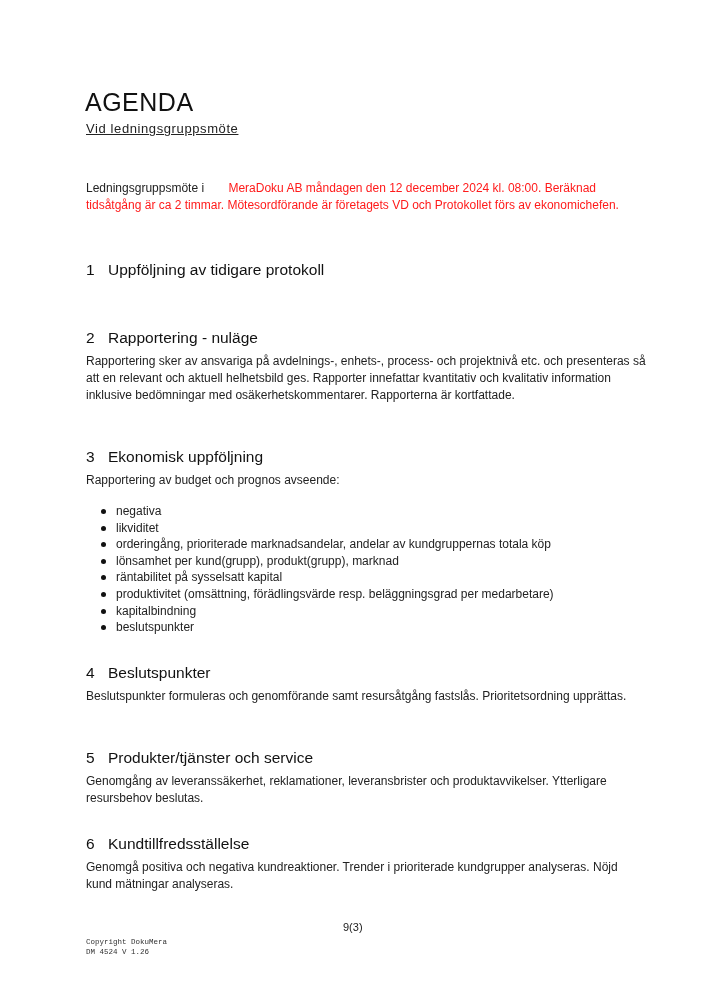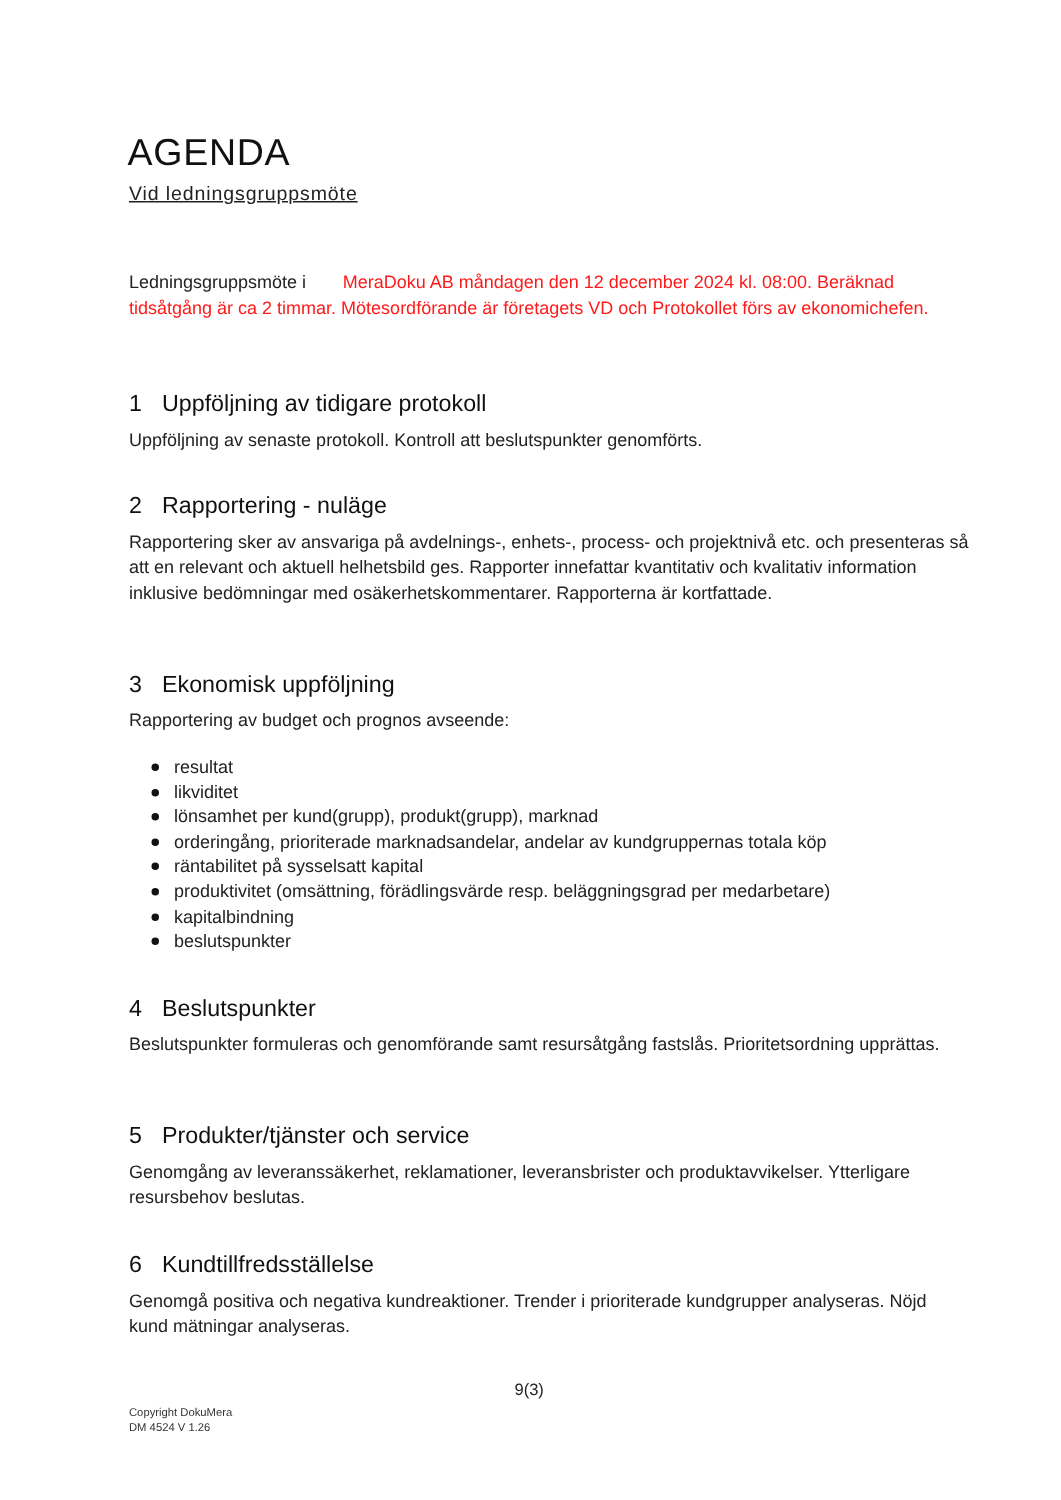--- a/index.html
+++ b/index.html
@@ -100,61 +100,61 @@
       font-size: 11px;
       color: #222;
     }
     .footer {
       position: absolute;
       left: 86px;
       top: 937px;
       font-size: 7.5px;
       line-height: 10px;
       color: #333;
+      font-family: Liberation Mono, monospace;
     }
   </style>
 </head>
 <body>
 
 <div class="page">
 
   <h1 class="title">AGENDA</h1>
   <div class="subtitle">Vid ledningsgruppsmöte</div>
 
   <div class="intro">
     <span>Ledningsgruppsmöte i </span><span class="red">MeraDoku AB måndagen den 12 december 2024 kl. 08:00. Beräknad tidsåtgång är ca 2 timmar. Mötesordförande är företagets VD och Protokollet förs av ekonomichefen.</span>
   </div>
 
   <div class="section" style="top:261px;">
     <h2>
       <span class="num">1</span>
       <span>Uppföljning av tidigare protokoll</span>
     </h2>
-    <p>Uppföljning av senaste protokoll. Kontroll att beslutspunkter genomförts.</p>
   </div>
 
   <div class="section" style="top:329px;">
     <h2>
       <span class="num">2</span>
       <span>Rapportering - nuläge</span>
     </h2>
     <p>Rapportering sker av ansvariga på avdelnings-, enhets-, process- och projektnivå etc. och presenteras så att en relevant och aktuell helhetsbild ges. Rapporter innefattar kvantitativ och kvalitativ information inklusive bedömningar med osäkerhetskommentarer. Rapporterna är kortfattade.</p>
   </div>
 
   <div class="section" style="top:448px;">
     <h2>
       <span class="num">3</span>
       <span>Ekonomisk uppföljning</span>
     </h2>
     <p>Rapportering av budget och prognos avseende:</p>
     <ul>
-      <li><span class="bullet"></span><span>resultat</span></li>
+      <li><span class="bullet"></span><span>negativa</span></li>
       <li><span class="bullet"></span><span>likviditet</span></li>
+      <li><span class="bullet"></span><span>orderingång, prioriterade marknadsandelar, andelar av kundgruppernas totala köp</span></li>
       <li><span class="bullet"></span><span>lönsamhet per kund(grupp), produkt(grupp), marknad</span></li>
-      <li><span class="bullet"></span><span>orderingång, prioriterade marknadsandelar, andelar av kundgruppernas totala köp</span></li>
       <li><span class="bullet"></span><span>räntabilitet på sysselsatt kapital</span></li>
       <li><span class="bullet"></span><span>produktivitet (omsättning, förädlingsvärde resp. beläggningsgrad per medarbetare)</span></li>
       <li><span class="bullet"></span><span>kapitalbindning</span></li>
       <li><span class="bullet"></span><span>beslutspunkter</span></li>
     </ul>
   </div>
 
   <div class="section" style="top:664px;">
     <h2>
       <span class="num">4</span>

